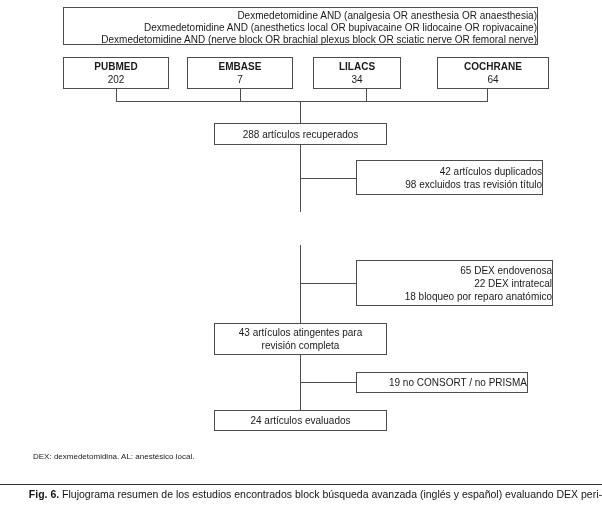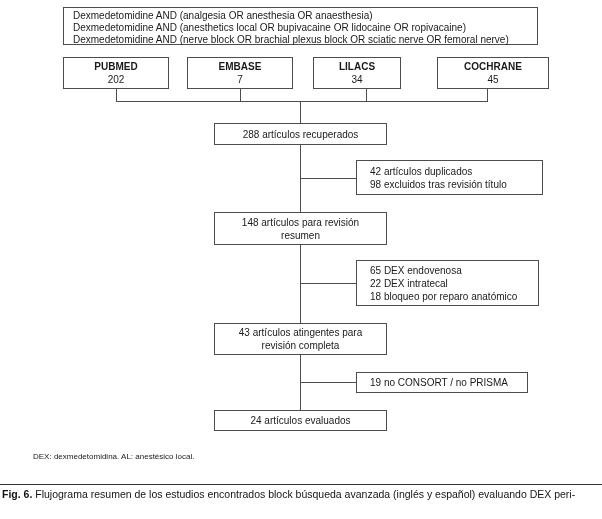--- a/index.html
+++ b/index.html
@@ -1,15 +1,15 @@
 <!DOCTYPE html>
 <html><head>
 <meta charset="utf-8">
 <style>
-  * { margin: 0; padding: 0; box-sizing: border-box; }
+  * { margin: 0; padding: 0; box-sizing: border-box; text-align: right; }
   html, body { background: #ffffff; }
   body { font-family: "Liberation Sans", sans-serif; color: #1a1a1a; }
 
   .figure {
     position: relative;
     width: 602px;
     height: 519px;
     background: #ffffff;
     overflow: hidden;
   }
@@ -106,21 +106,21 @@
   <div class="fc-box db-box" style="left:187px;width:106px">
     <div class="db-name">EMBASE</div>
     <div class="db-count">7</div>
   </div>
   <div class="fc-box db-box" style="left:313px;width:88px">
     <div class="db-name">LILACS</div>
     <div class="db-count">34</div>
   </div>
   <div class="fc-box db-box" style="left:437px;width:112px">
     <div class="db-name">COCHRANE</div>
-    <div class="db-count">45</div>
+    <div class="db-count">64</div>
   </div>
 
   <div class="cl v" style="left:116px;top:89px;height:13px"></div>
   <div class="cl v" style="left:240px;top:89px;height:13px"></div>
   <div class="cl v" style="left:366px;top:89px;height:13px"></div>
   <div class="cl v" style="left:487px;top:89px;height:13px"></div>
   <div class="cl h" style="left:116px;top:101px;width:372px"></div>
   <div class="cl v" style="left:300px;top:101px;height:22px"></div>
 
   <div class="fc-box main-box" style="top:123px;height:22px">
@@ -128,29 +128,25 @@
   </div>
 
   <div class="cl v" style="left:300px;top:145px;height:67px"></div>
   <div class="cl h" style="left:300px;top:178px;width:56px"></div>
 
   <div class="fc-box side-box" style="top:160px;width:187px;height:35px">
     <div>42 artículos duplicados</div>
     <div>98 excluidos tras revisión título</div>
   </div>
 
-  <div class="fc-box main-box" style="top:212px;height:33px">
-    <div>148 artículos para revisión</div>
-    <div>resumen</div>
-  </div>
 
   <div class="cl v" style="left:300px;top:245px;height:78px"></div>
   <div class="cl h" style="left:300px;top:283px;width:56px"></div>
 
-  <div class="fc-box side-box" style="top:260px;width:183px;height:46px">
+  <div class="fc-box side-box" style="top:260px;width:197px;height:46px">
     <div>65 DEX endovenosa</div>
     <div>22 DEX intratecal</div>
     <div>18 bloqueo por reparo anatómico</div>
   </div>
 
   <div class="fc-box main-box" style="top:323px;height:32px">
     <div>43 artículos atingentes para</div>
     <div>revisión completa</div>
   </div>
 

